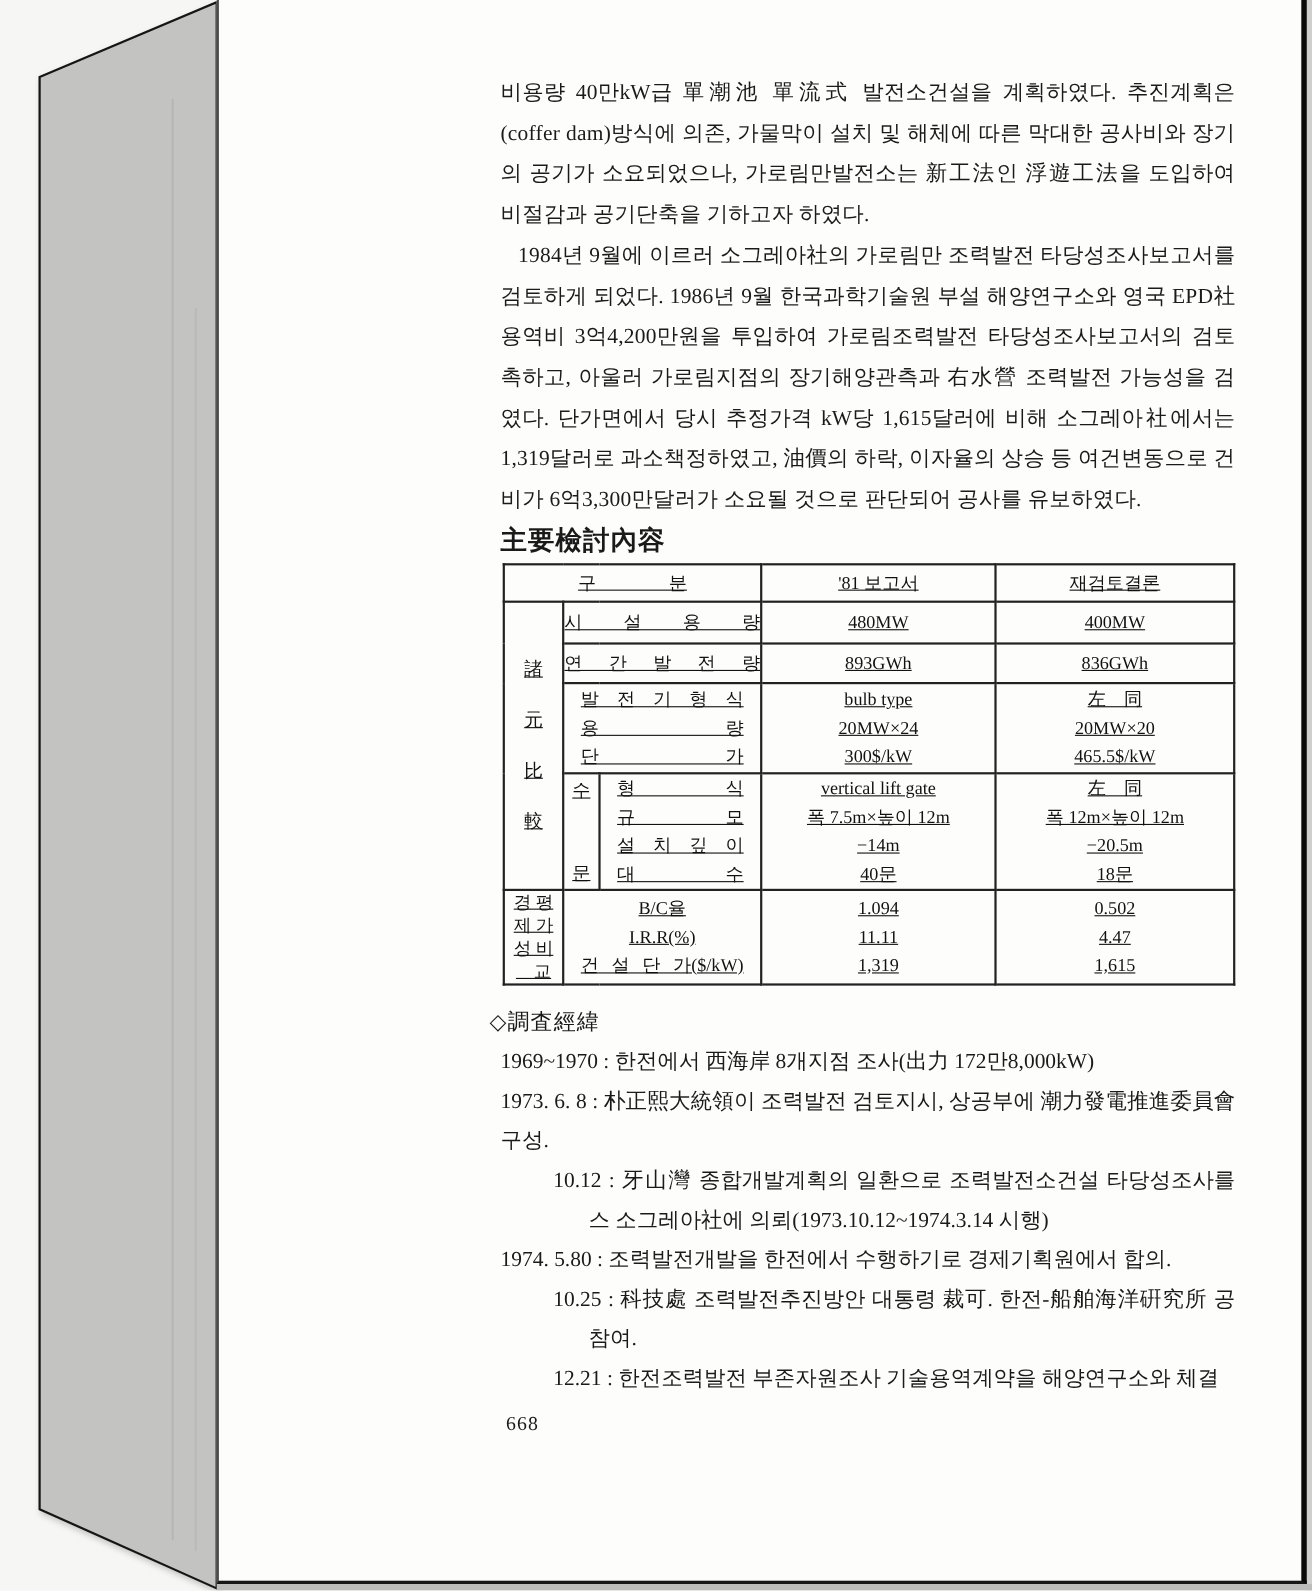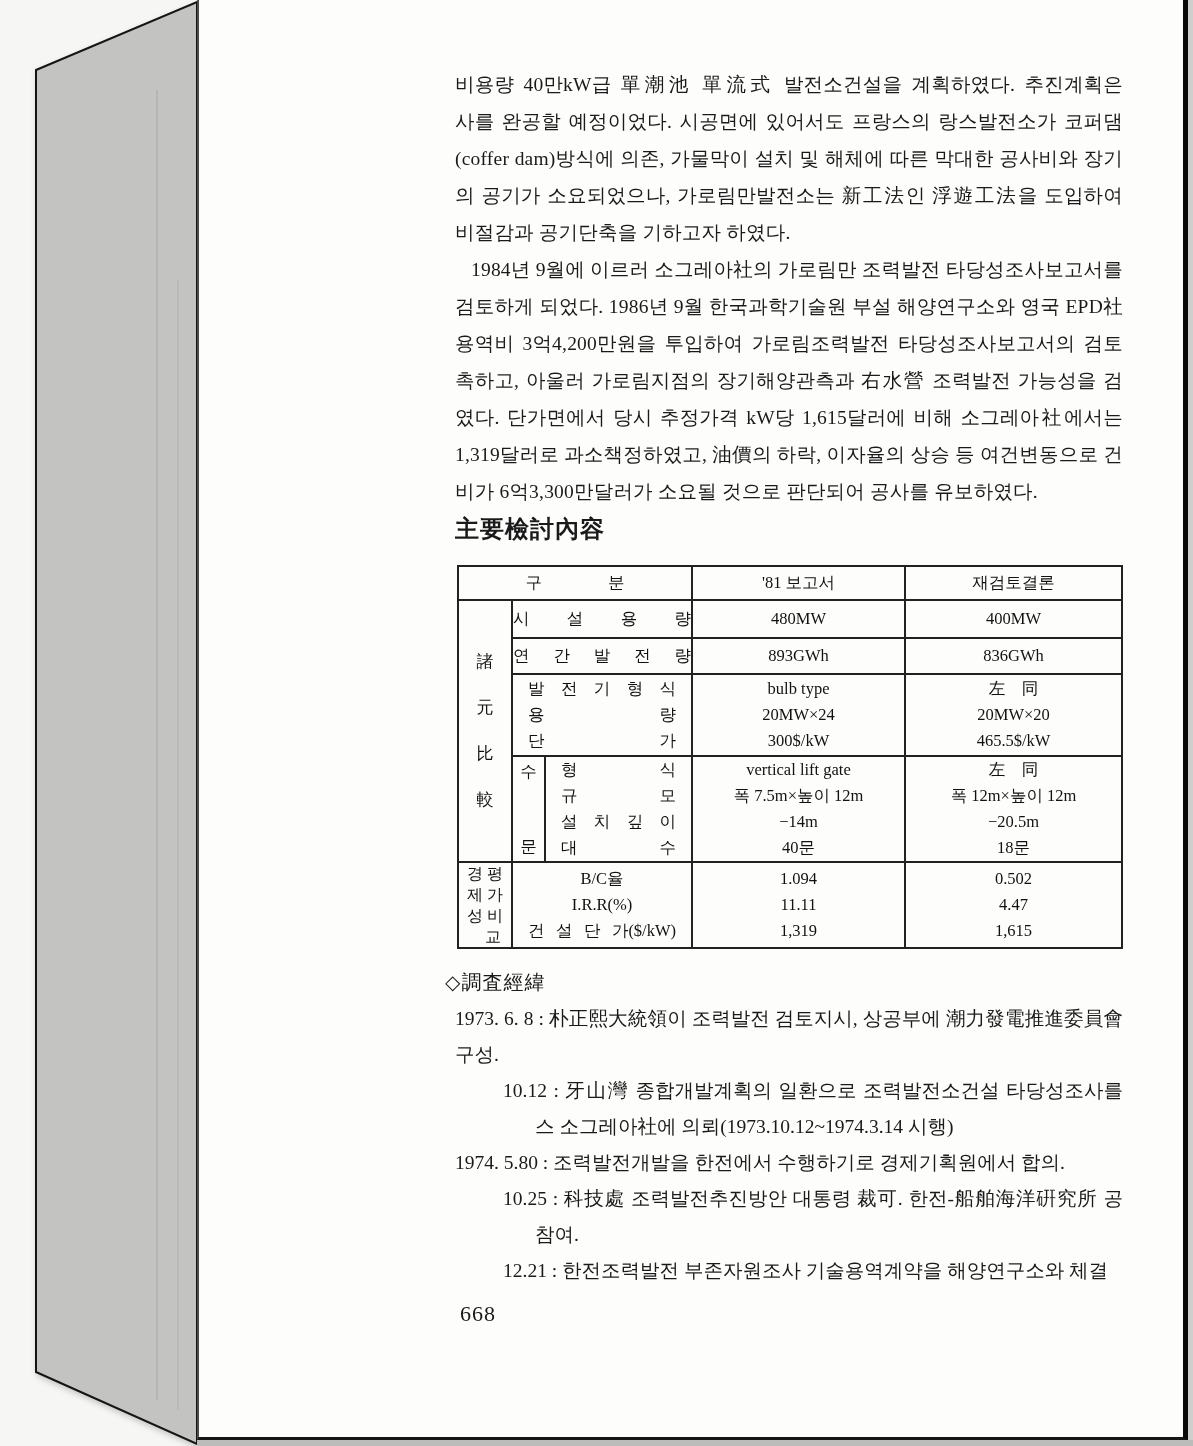--- a/index.html
+++ b/index.html
@@ -25,21 +25,21 @@
   .para { font-size:19.5px; line-height:37px; letter-spacing:0.2px; }
   .para .jl { text-align:justify; text-align-last:justify; height:37px; overflow:hidden; white-space:nowrap0; }
   .para .ll { text-align:left; height:37px; overflow:hidden; }
   #p1 { margin-top:66px; }
   .ind { padding-left:16px; }
 
   
   .tbl-title { margin-top:8px; font-size:24px; line-height:22px; font-weight:700; letter-spacing:1px; }
 
   
-  table.cmp { border-collapse:collapse; table-layout:fixed; width:664px; margin-top:25px; margin-left:2px; font-size:16.5px; color:#111; }
+  table.cmp { border-collapse:collapse; table-layout:fixed; width:664px; margin-top:9px; margin-left:2px; font-size:16.5px; color:#111;text-decoration:underline; }
   table.cmp td, table.cmp th { border:2px solid #222; vertical-align:middle; font-weight:400; padding:0; }
   tr.hrow  { height:34px; }
   tr.rowA  { height:38px; }
   tr.rowB  { height:36px; }
   tr.grpG  { height:82px; }
   tr.grpS  { height:106px; }
   tr.grpE  { height:84px; }
   .c  { text-align:center; }
   .sl { text-align:justify; text-align-last:justify; padding:0 15px; line-height:26px; overflow:hidden; }
   .multi { white-space:pre-line; line-height:26px; text-align:center; }
@@ -52,40 +52,39 @@
   .multi.e { line-height:26px; }
 
   
   .hist-title { margin-top:20px; margin-left:-10px; font-size:20px; line-height:26px; letter-spacing:1px; }
   .hist { margin-top:6px; font-size:19.5px; line-height:36px; }
   .hist div { height:36px; overflow:hidden; }
   .hist .jl { text-align:justify; text-align-last:justify; }
   .hist .i1 { padding-left:48px; }
   .hist .i2 { padding-left:80px; }
 
-  .pageno { margin-top:12px; padding-left:5px; font-size:22px; letter-spacing:1px; }
+  .pageno { margin-top:12px; padding-left:5px; font-size:18px; letter-spacing:1px; }
 </style>
 </head>
 <body>
 
 <svg class="book-edge-svg" width="1193" height="1446" viewBox="0 0 1193 1446">
   <polygon points="36,70 197,2 197,1444 36,1372" fill="#c3c3c2" stroke="#151515" stroke-width="2" style="filter:drop-shadow(2px 3px 3px rgba(0,0,0,0.22));"></polygon>
   <line x1="157" y1="90" x2="157" y2="1400" stroke="#adadac" stroke-width="2" opacity="0.55"></line>
   <line x1="178" y1="280" x2="178" y2="1410" stroke="#b2b2b1" stroke-width="2" opacity="0.5"></line>
 </svg>
 
 <div class="strip-right"></div>
 <div class="strip-bottom"></div>
 
 <div class="page">
   <div class="content">
 
     <div class="para" id="p1">
       <div class="jl">비용량 40만kW급 單潮池 單流式 발전소건설을 계획하였다. 추진계획은 1980.8~</div>
-      <div class="jl">사를 완공할 예정이었다. 시공면에 있어서도 프랑스의 랑스발전소가 코퍼댐</div>
       <div class="jl">(coffer dam)방식에 의존, 가물막이 설치 및 해체에 따른 막대한 공사비와 장기간</div>
       <div class="jl">의 공기가 소요되었으나, 가로림만발전소는 新工法인 浮遊工法을 도입하여 공사</div>
       <div class="ll">비절감과 공기단축을 기하고자 하였다.</div>
     </div>
 
     <div class="para" id="p2">
       <div class="jl ind">1984년 9월에 이르러 소그레아社의 가로림만 조력발전 타당성조사보고서를 재</div>
       <div class="jl">검토하게 되었다. 1986년 9월 한국과학기술원 부설 해양연구소와 영국 EPD社에</div>
       <div class="jl">용역비 3억4,200만원을 투입하여 가로림조력발전 타당성조사보고서의 검토를 위</div>
       <div class="jl">촉하고, 아울러 가로림지점의 장기해양관측과 右水營 조력발전 가능성을 검토하</div>
@@ -173,20 +172,21 @@
         <td class="multi e">0.502
 4.47
 1,615</td>
       </tr>
     </tbody>
       </table>
 
     <div class="hist-title">◇調査經緯</div>
 
     <div class="hist">
+      <div class="ll">1969~1970 : 한전에서 西海岸 8개지점 조사(出力 172만8,000kW)</div>
       <div class="jl">1973. 6. 8 : 朴正熙大統領이 조력발전 검토지시, 상공부에 潮力發電推進委員會</div>
       <div class="ll">구성.</div>
       <div class="jl i1">10.12 : 牙山灣 종합개발계획의 일환으로 조력발전소건설 타당성조사를 프랑</div>
       <div class="ll i2">스 소그레아社에 의뢰(1973.10.12~1974.3.14 시행)</div>
       <div class="ll">1974. 5.80 : 조력발전개발을 한전에서 수행하기로 경제기획원에서 합의.</div>
       <div class="jl i1">10.25 : 科技處 조력발전추진방안 대통령 裁可. 한전-船舶海洋硏究所 공동</div>
       <div class="ll i2">참여.</div>
       <div class="ll i1">12.21 : 한전조력발전 부존자원조사 기술용역계약을 해양연구소와 체결</div>
     </div>
 

